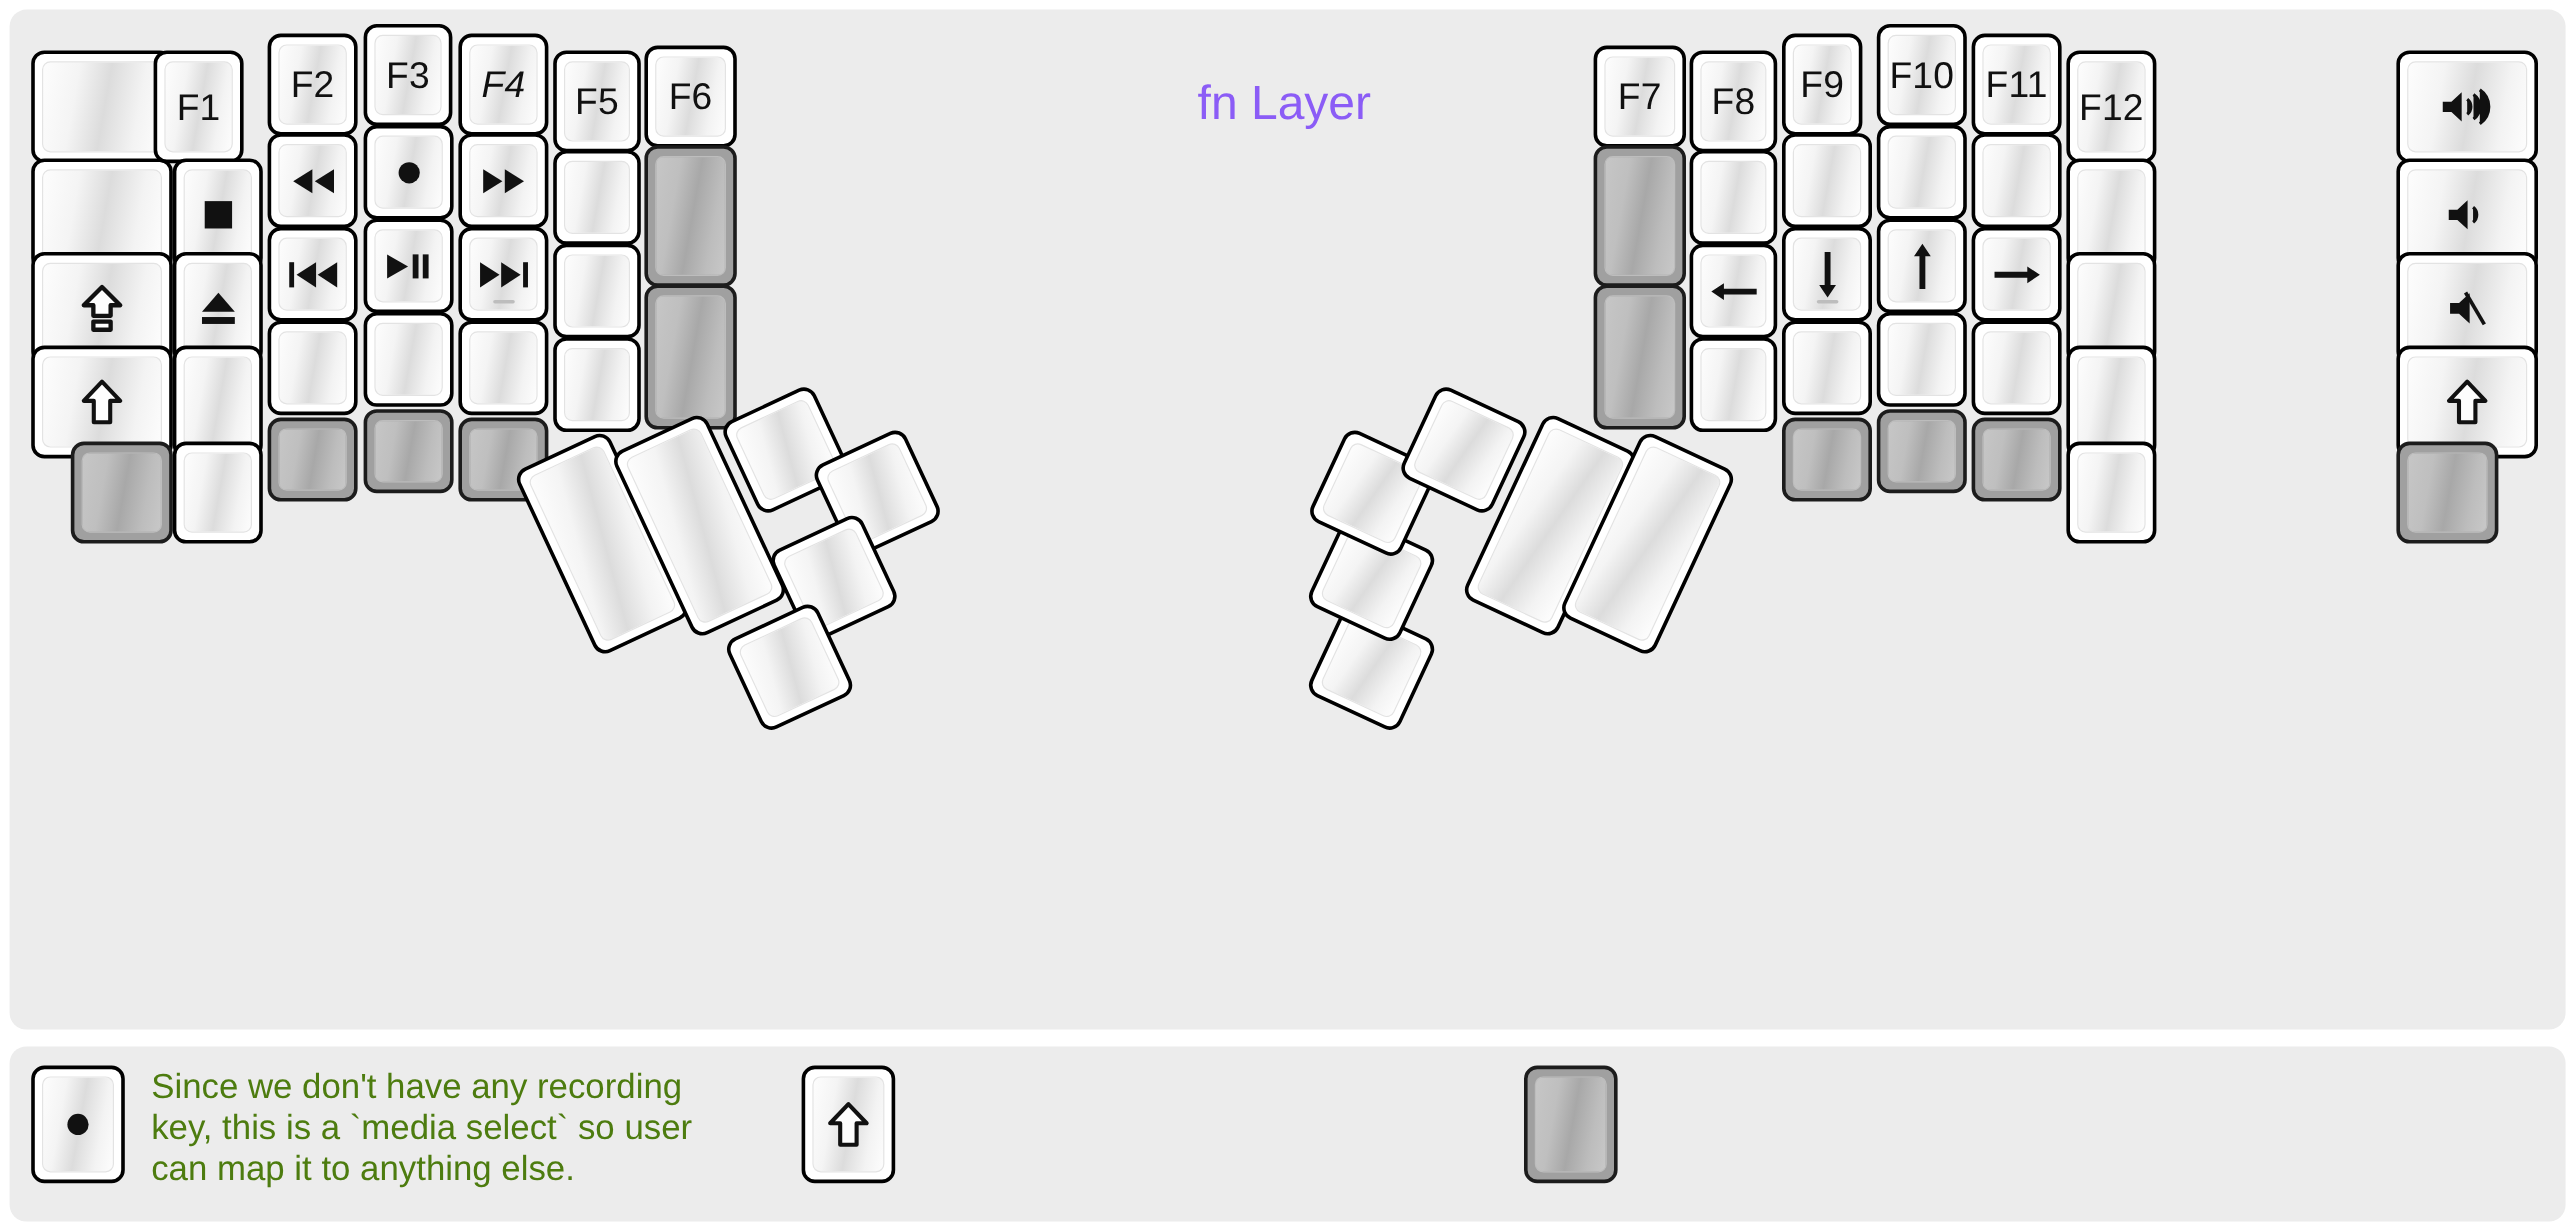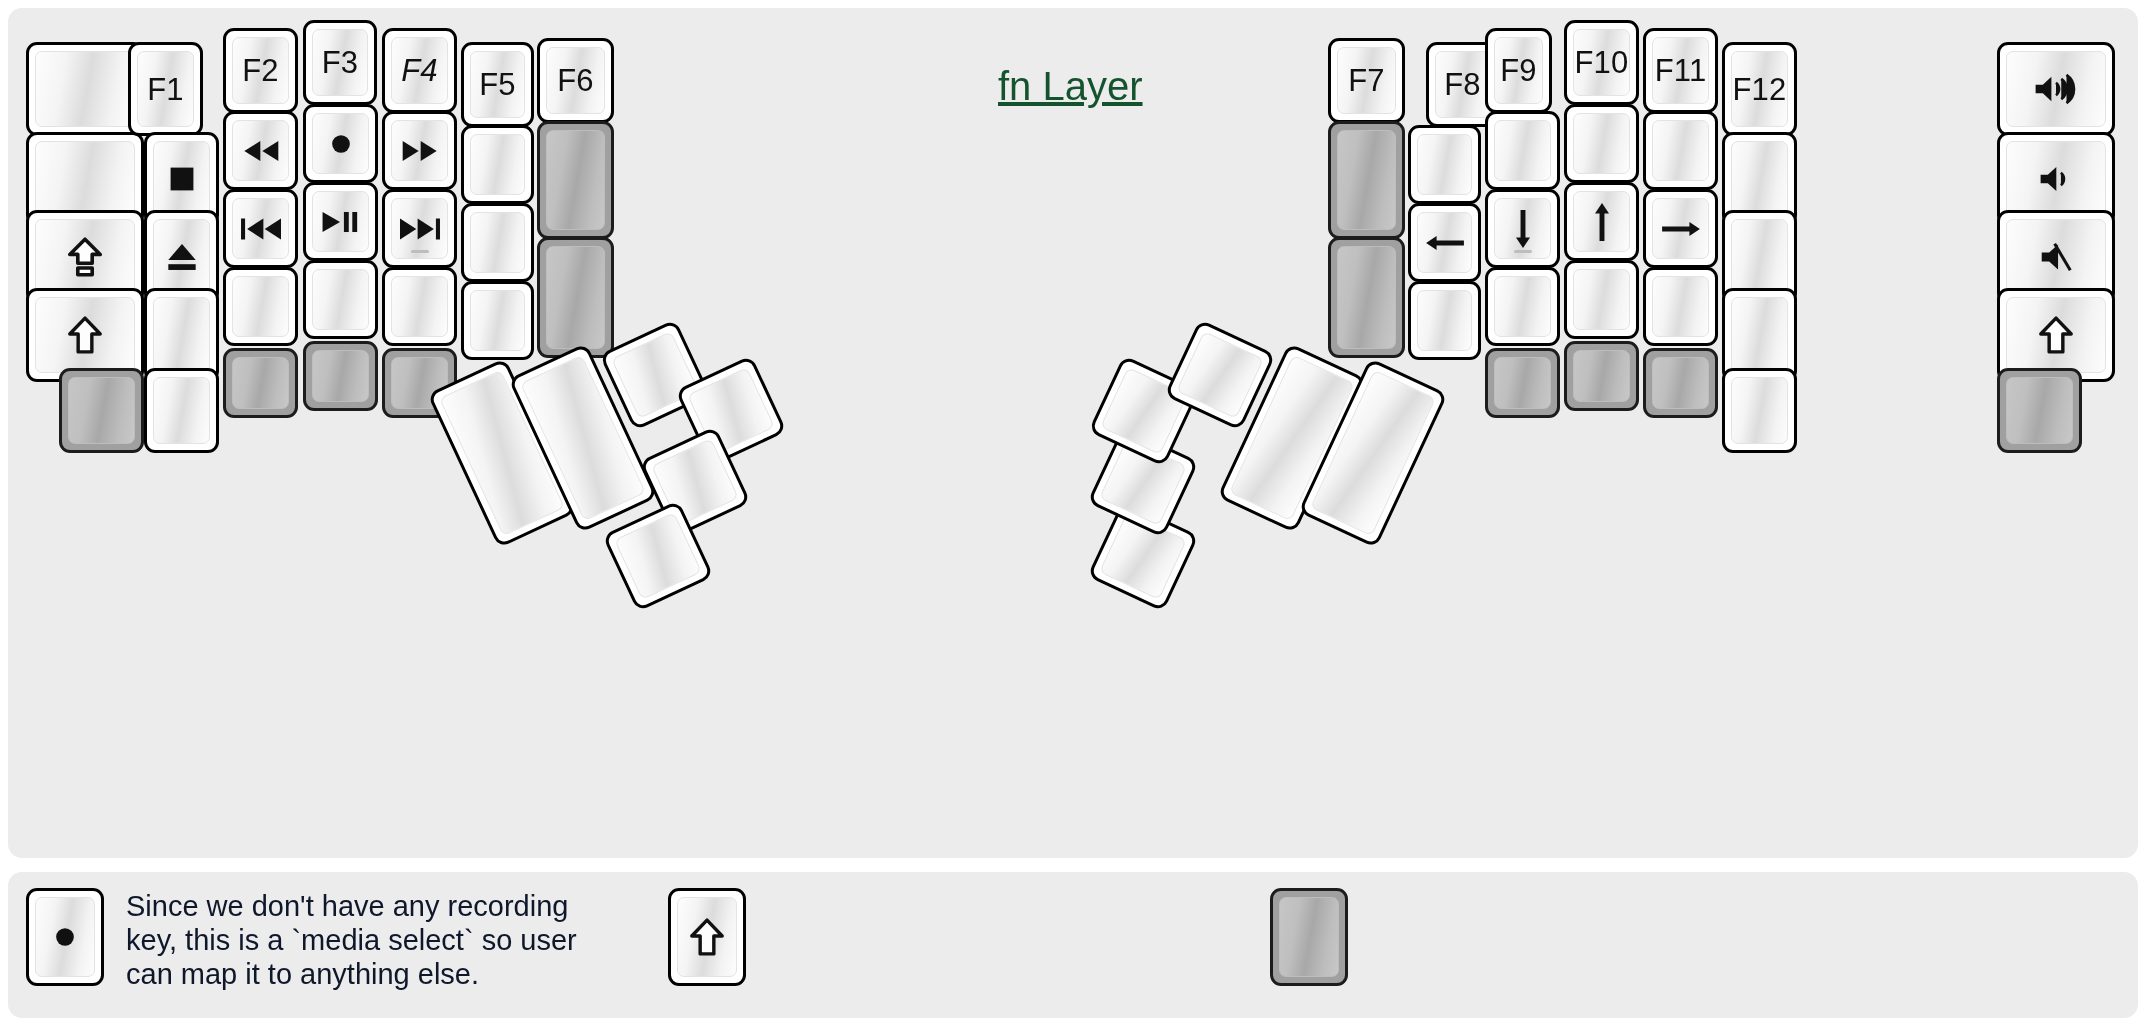--- a/index.html
+++ b/index.html
@@ -56,21 +56,21 @@
   }
 
   
   svg.ic{display:block;}
   svg.ic path,svg.ic rect,svg.ic circle,svg.ic polygon{fill:#111;}
   svg.ic.outline path{fill:#fdfdfd;stroke:#111;stroke-width:9;stroke-linejoin:round;}
 
   
   #title{
     position:absolute;left:990px;top:56px;
-    font-size:40px;color:#14532d;white-space:nowrap;text-decoration:underline;
+    font-size:40px;color:#8b5cf6;white-space:nowrap;
   }
 
   
   .legend-item{position:absolute;top:16px;display:flex;align-items:flex-start;}
   .legend-key{
     position:relative;width:78px;height:98px;flex:0 0 auto;
     box-sizing:border-box;border:3px solid #000;border-radius:11px;
     background:#fff;padding:6px;
   }
   .legend-key .cap{
@@ -78,21 +78,21 @@
     border:1px solid #e3e3e3;
     background:linear-gradient(100deg,#fdfdfd 0%,#f4f4f4 28%,#dcdcdc 52%,#f3f3f3 78%,#fdfdfd 100%);
     display:flex;align-items:center;justify-content:center;
   }
   .legend-key.trans{background:#a0a0a0;border-color:#1c1c1c;}
   .legend-key.trans .cap{
     border-color:#bdbdbd;
     background:linear-gradient(100deg,#c6c6c6 0%,#bfbfbf 28%,#a8a8a8 52%,#bdbdbd 78%,#c8c8c8 100%);
   }
   .legend-text{
-    margin-left:22px;font-size:29px;line-height:1.17;color:#0f172a;
+    margin-left:22px;font-size:29px;line-height:1.17;color:#4d7c0f;
     white-space:pre-line;padding-top:2px;
   }
 </style>
 </head>
 <body>
 
 <div id="root">
 
   <div class="panel" id="board-panel">
     <div id="title">fn Layer</div>
@@ -300,21 +300,21 @@
           <div class="cap">
             <span class="lgl fkey">F7</span>
           </div>
         </div>
         <div class="key trans" style="left: 1320px; top: 113px; width: 77px; height: 118px;">
           <div class="cap"></div>
         </div>
         <div class="key trans" style="left: 1320px; top: 229px; width: 77px; height: 121px;">
           <div class="cap"></div>
         </div>
-        <div class="key" style="left: 1400px; top: 34px; width: 73px; height: 85px; margin-left: 18px;">
+        <div class="key" style="left: 1400px; top: 34px; width: 73px; height: 85px;">
           <div class="cap">
             <span class="lgl fkey">F8</span>
           </div>
         </div>
         <div class="key" style="left: 1400px; top: 117px; width: 73px; height: 79px;">
           <div class="cap"></div>
         </div>
         <div class="key" style="left: 1400px; top: 195px; width: 73px; height: 79px;">
           <div class="cap">
             <span class="lgl glyph">

